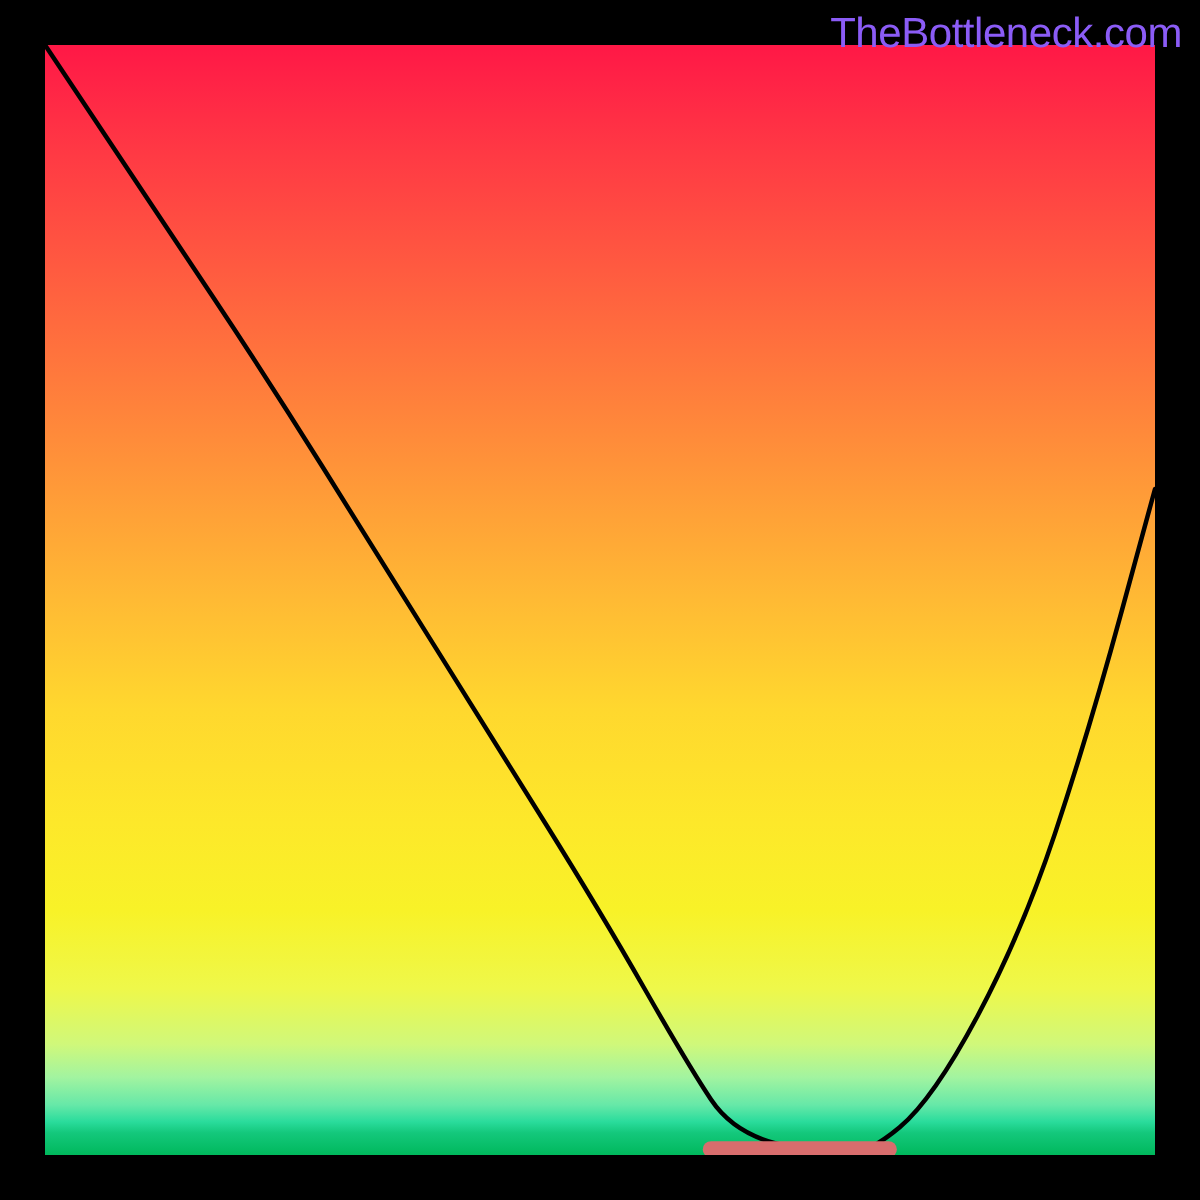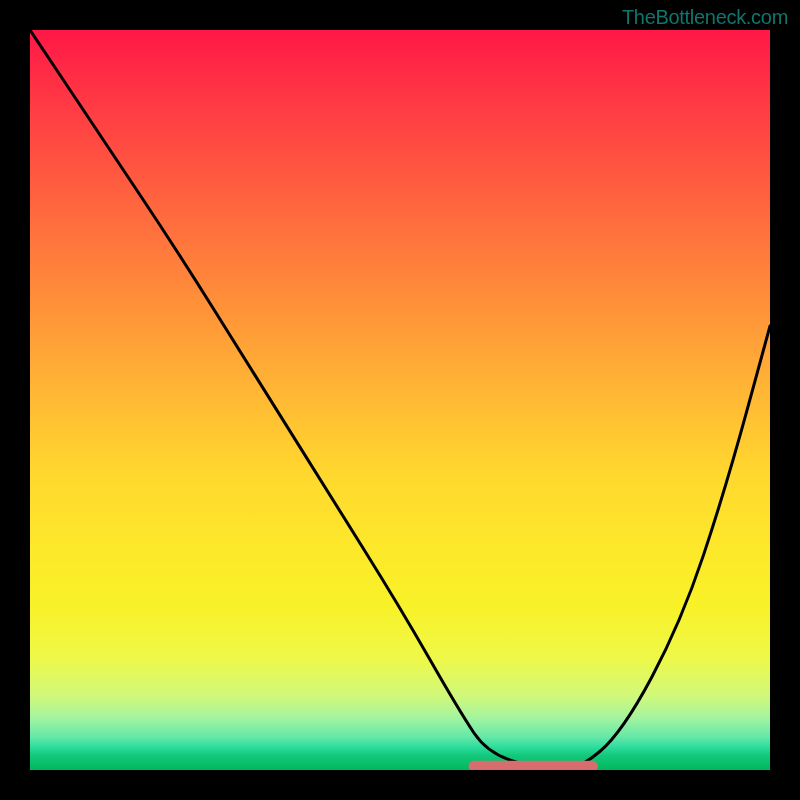--- a/index.html
+++ b/index.html
@@ -13,22 +13,22 @@
   }
   .container {
     position: relative;
     width: 800px;
     height: 800px;
   }
   .watermark {
     position: absolute;
     top: 6px;
     right: 12px;
-    color: #0f766e;
-    font-size: 20px;
+    color: #8b5cf6;
+    font-size: 28px;
     font-weight: 500;
     z-index: 10;
     letter-spacing: -0.3px;
   }
   .plot-area {
     position: absolute;
     left: 30px;
     top: 30px;
     width: 740px;
     height: 740px;

